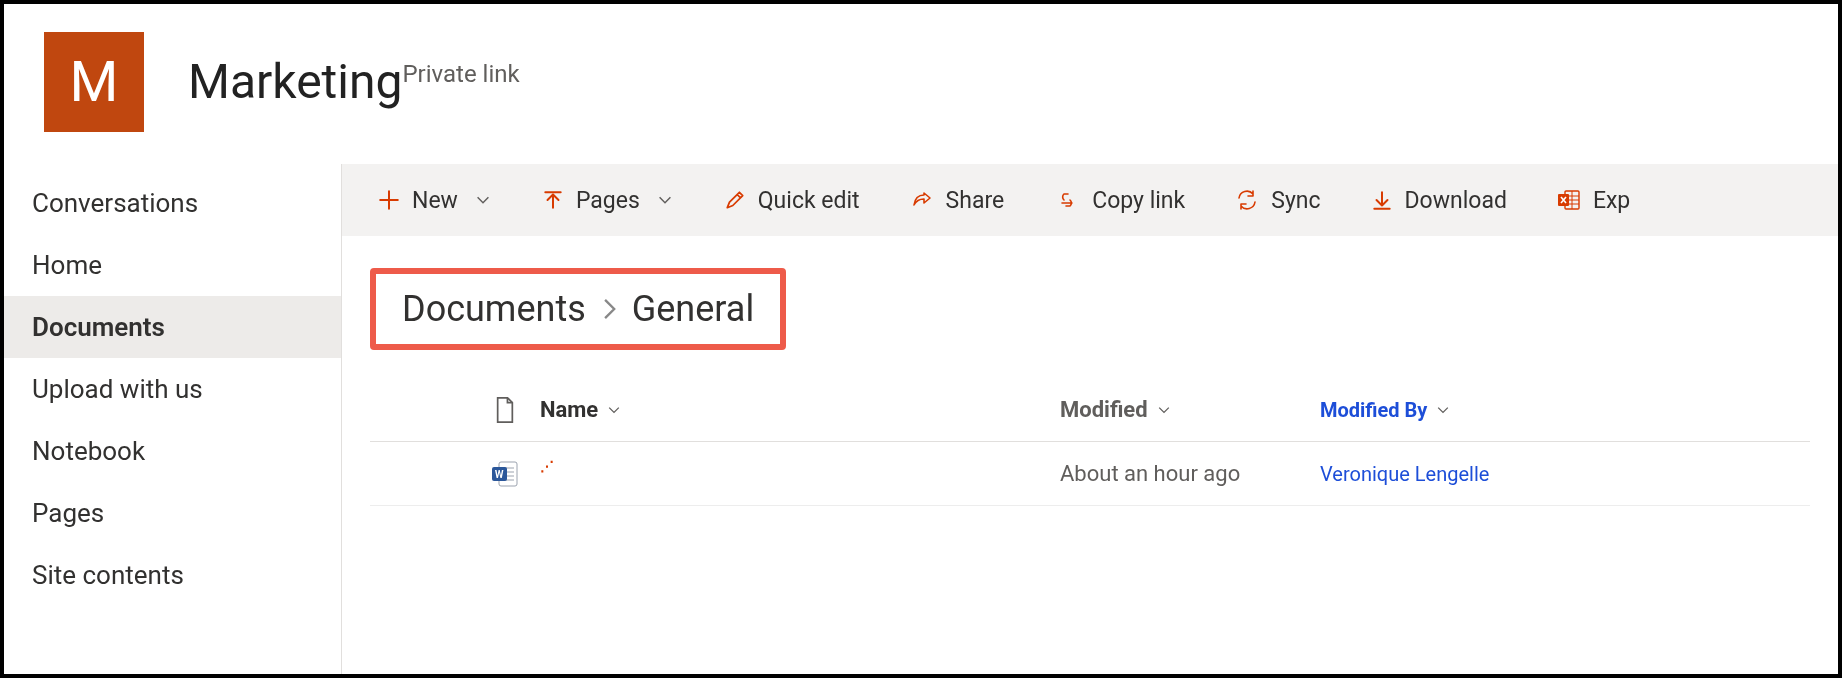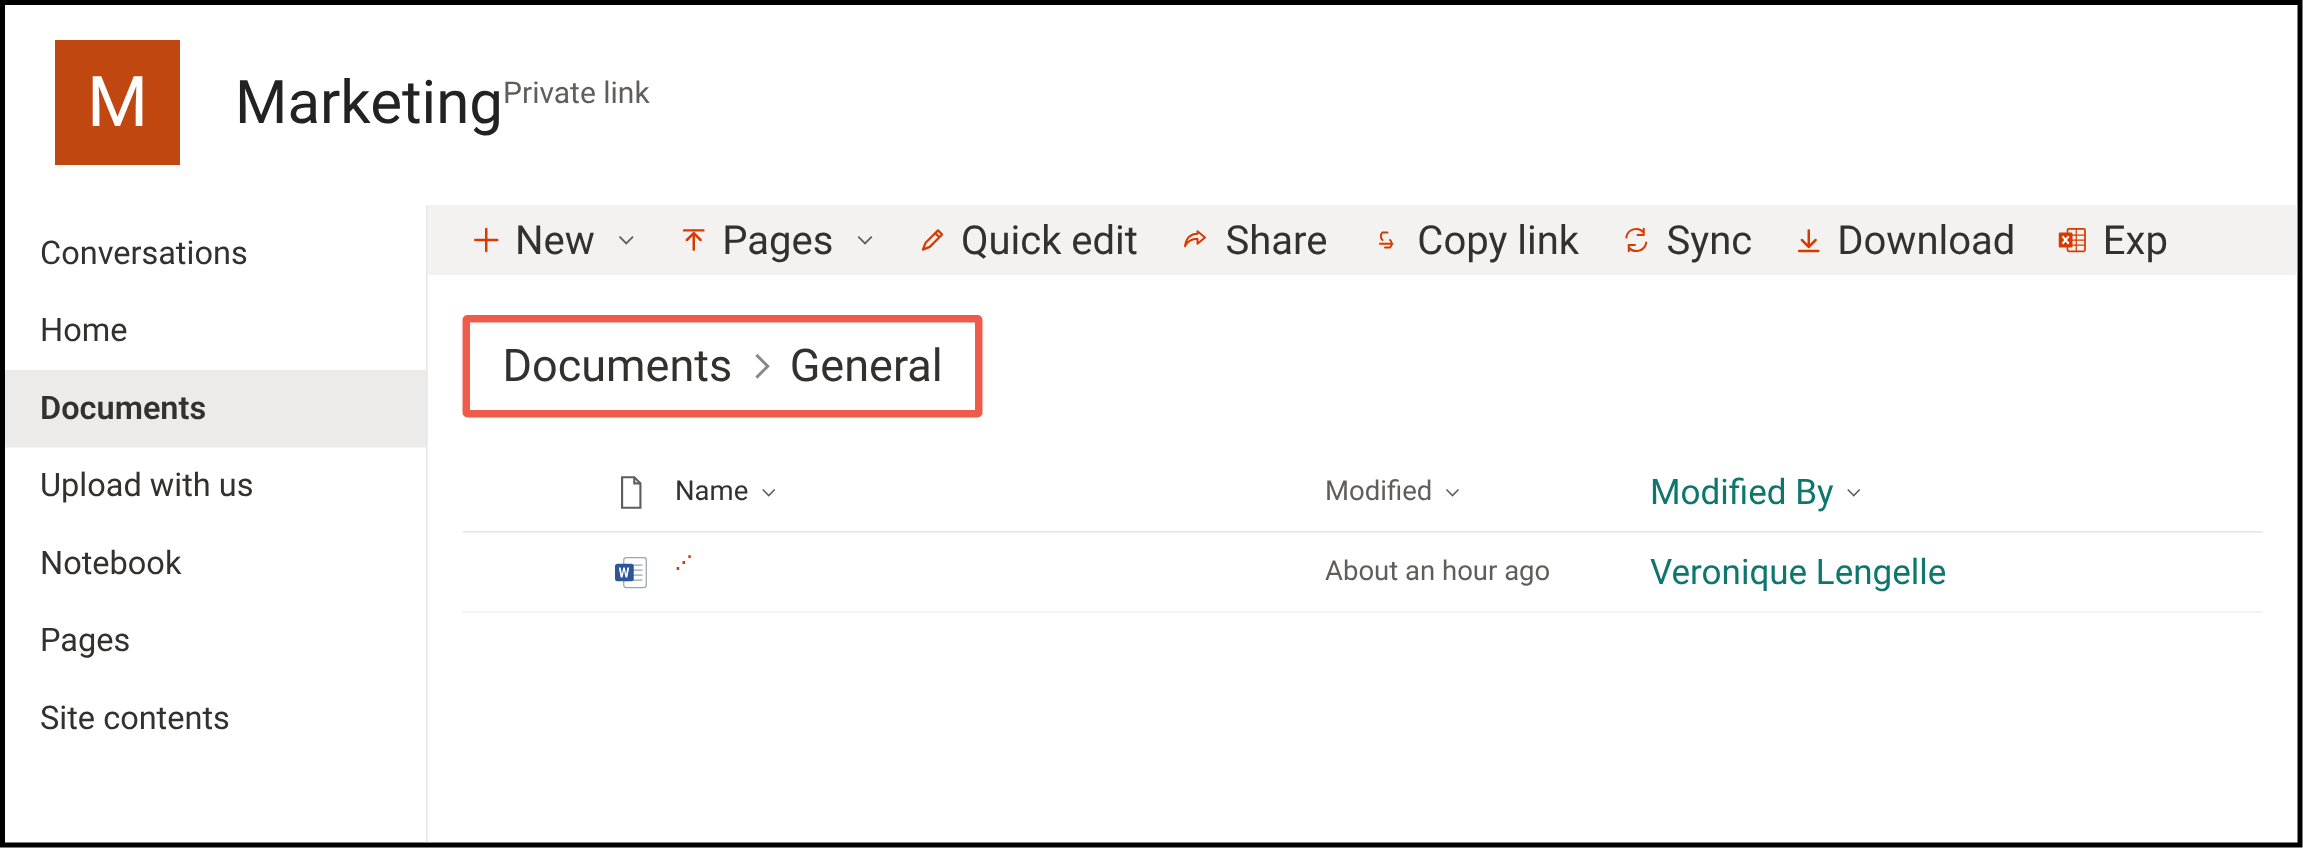--- a/index.html
+++ b/index.html
@@ -57,26 +57,26 @@
     background: #edebe9;
     font-weight: 600;
   }
 
   
   .main { flex: 1; overflow: hidden; }
 
   
   .toolbar {
     background: #f3f2f1;
-    height: 56px;
+    height: 72px;
     display: flex;
     align-items: center;
-    gap: 34px;
+    gap: 50px;
     padding: 0 36px;
-    font-size: 32px;
+    font-size: 23px;
     color: #323130;
     white-space: nowrap;
     overflow: hidden;
   }
   .tb-btn {
     display: inline-flex;
     align-items: center;
     gap: 12px;
     cursor: pointer;
   }
@@ -108,31 +108,32 @@
   .list-head, .list-row {
     display: grid;
     grid-template-columns: 100px 70px 520px 260px 380px;
     align-items: center;
     height: 64px;
   }
   .list-head {
     border-bottom: 1px solid #e1dfdd;
     color: #323130;
     font-size: 22px;
+    font-weight: bold;
   }
   .list-row {
     border-bottom: 1px solid #ededed;
     font-size: 24px;
     color: #323130;
   }
   .col-sel {}
   .col-icon { display:flex; align-items:center; justify-content:center; }
   .col-name { display:flex; align-items:center; gap:8px; }
   .col-mod { color:#605e5c; font-size:22px; }
-  .col-by { color:#0f766e; font-size:28px; }
+  .col-by { color:#1d4ed8; font-size:20px; }
   .head-label { display:inline-flex; align-items:center; gap:8px; cursor:pointer; }
   .file-type-icon { display:inline-flex; }
   .new-marker {
     color:#d83b01;
     font-size:14px;
     font-weight:700;
     margin-right:-2px;
     transform: translateY(-8px);
   }
 

